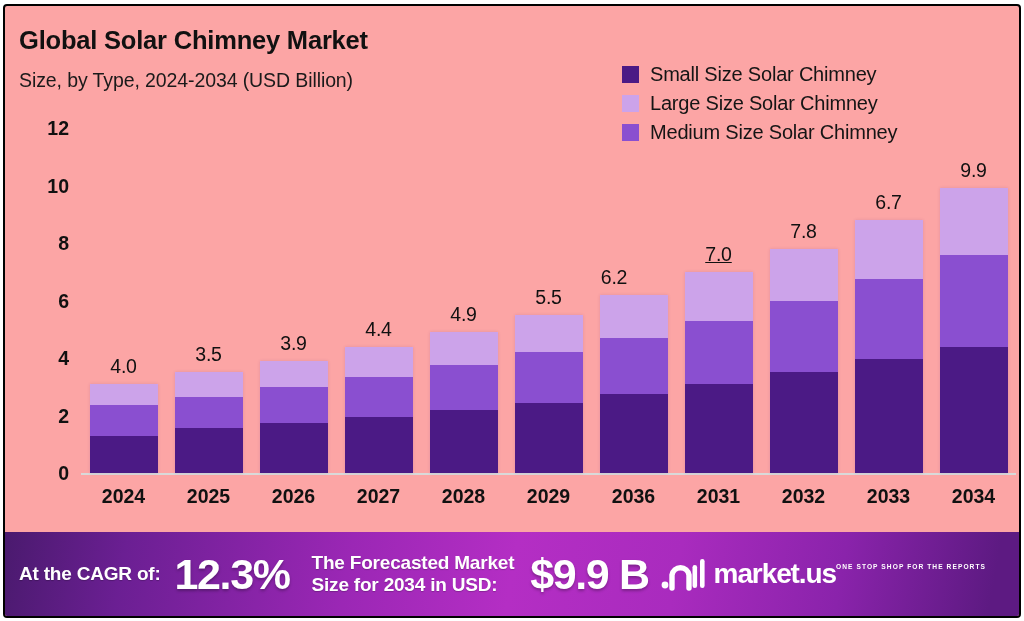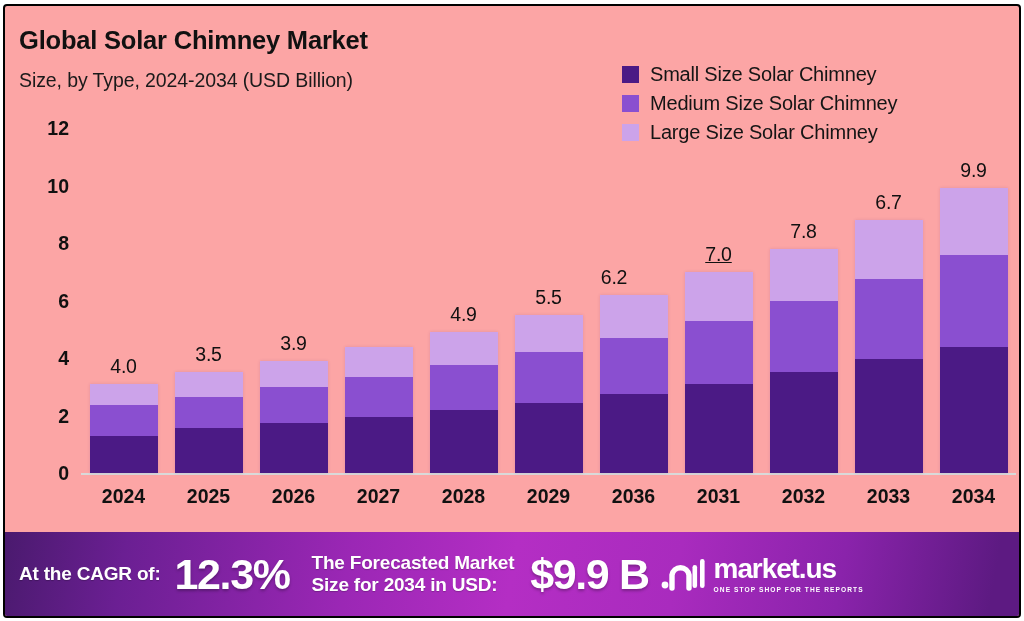--- a/index.html
+++ b/index.html
@@ -165,21 +165,21 @@
     font-weight: bold;
     letter-spacing: -1.4px;
     text-shadow: 0 2px 3px rgba(0,0,0,0.28);
     line-height: 1;
   }
   .logo {
     display: flex;
     align-items: center;
   }
   .logo-mark { width: 46px; height: 34px; margin-right: 7px; }
-  .logo-text-wrap { display: flex; flex-direction: column; }
+  .logo-text-wrap { display: flex; flex-direction: row; }
   .logo-name {
     color: #ffffff;
     font-size: 28px;
     font-weight: bold;
     letter-spacing: -1.1px;
     line-height: 1;
   }
   .logo-tag {
     color: #ffffff;
     font-size: 6.6px;
@@ -199,26 +199,26 @@
       <div class="title">Global Solar Chimney Market</div>
       <div class="subtitle">Size, by Type, 2024-2034 (USD Billion)</div>
     </div>
 
     <div class="legend" id="legend">
         <div class="legend-row">
           <span class="legend-swatch" style="background: rgb(75, 26, 133);"></span>
           <span class="legend-label">Small Size Solar Chimney</span>
         </div>
         <div class="legend-row">
+          <span class="legend-swatch" style="background: rgb(204, 163, 234);"></span>
+          <span class="legend-label">Large Size Solar Chimney</span>
+        </div>
+        <div class="legend-row">
           <span class="legend-swatch" style="background: rgb(138, 79, 208);"></span>
           <span class="legend-label">Medium Size Solar Chimney</span>
-        </div>
-        <div class="legend-row">
-          <span class="legend-swatch" style="background: rgb(204, 163, 234);"></span>
-          <span class="legend-label">Large Size Solar Chimney</span>
         </div>
       </div>
 
     <div class="plot" id="plot">
       <div class="axis-line" id="axis-line" style="top: 362px;"></div>
       <div class="bars" id="bars">
           <div class="bar-slot" style="left: 8.5px; width: 68px; height: 362px;">
             <div class="bar-stack" style="height: 89.125px;">
               <div class="seg" style="background: rgb(204, 163, 234); height: 21.5625px;"></div>
               <div class="seg" style="background: rgb(138, 79, 208); height: 30.1875px;"></div>
@@ -245,20 +245,21 @@
           </div>
           <div class="bar-total" style="left: 212.5px; margin-left: -60px; top: 220.875px;">3.9</div>
           <div class="xlabel" style="left: 152.5px; width: 120px;">2026</div>
           <div class="bar-slot" style="left: 263.5px; width: 68px; height: 362px;">
             <div class="bar-stack" style="height: 126.5px;">
               <div class="seg" style="background: rgb(204, 163, 234); height: 30.1875px;"></div>
               <div class="seg" style="background: rgb(138, 79, 208); height: 40.25px;"></div>
               <div class="seg" style="background: rgb(75, 26, 133); height: 56.0625px;"></div>
             </div>
           </div>
+          <div class="bar-total" style="left: 297.5px; margin-left: -60px; top: 206.5px;">4.4</div>
           <div class="xlabel" style="left: 237.5px; width: 120px;">2027</div>
           <div class="bar-slot" style="left: 348.5px; width: 68px; height: 362px;">
             <div class="bar-stack" style="height: 140.875px;">
               <div class="seg" style="background: rgb(204, 163, 234); height: 33.0625px;"></div>
               <div class="seg" style="background: rgb(138, 79, 208); height: 44.5625px;"></div>
               <div class="seg" style="background: rgb(75, 26, 133); height: 63.25px;"></div>
             </div>
           </div>
           <div class="bar-total" style="left: 382.5px; margin-left: -60px; top: 192.125px;">4.9</div>
           <div class="xlabel" style="left: 322.5px; width: 120px;">2028</div>

